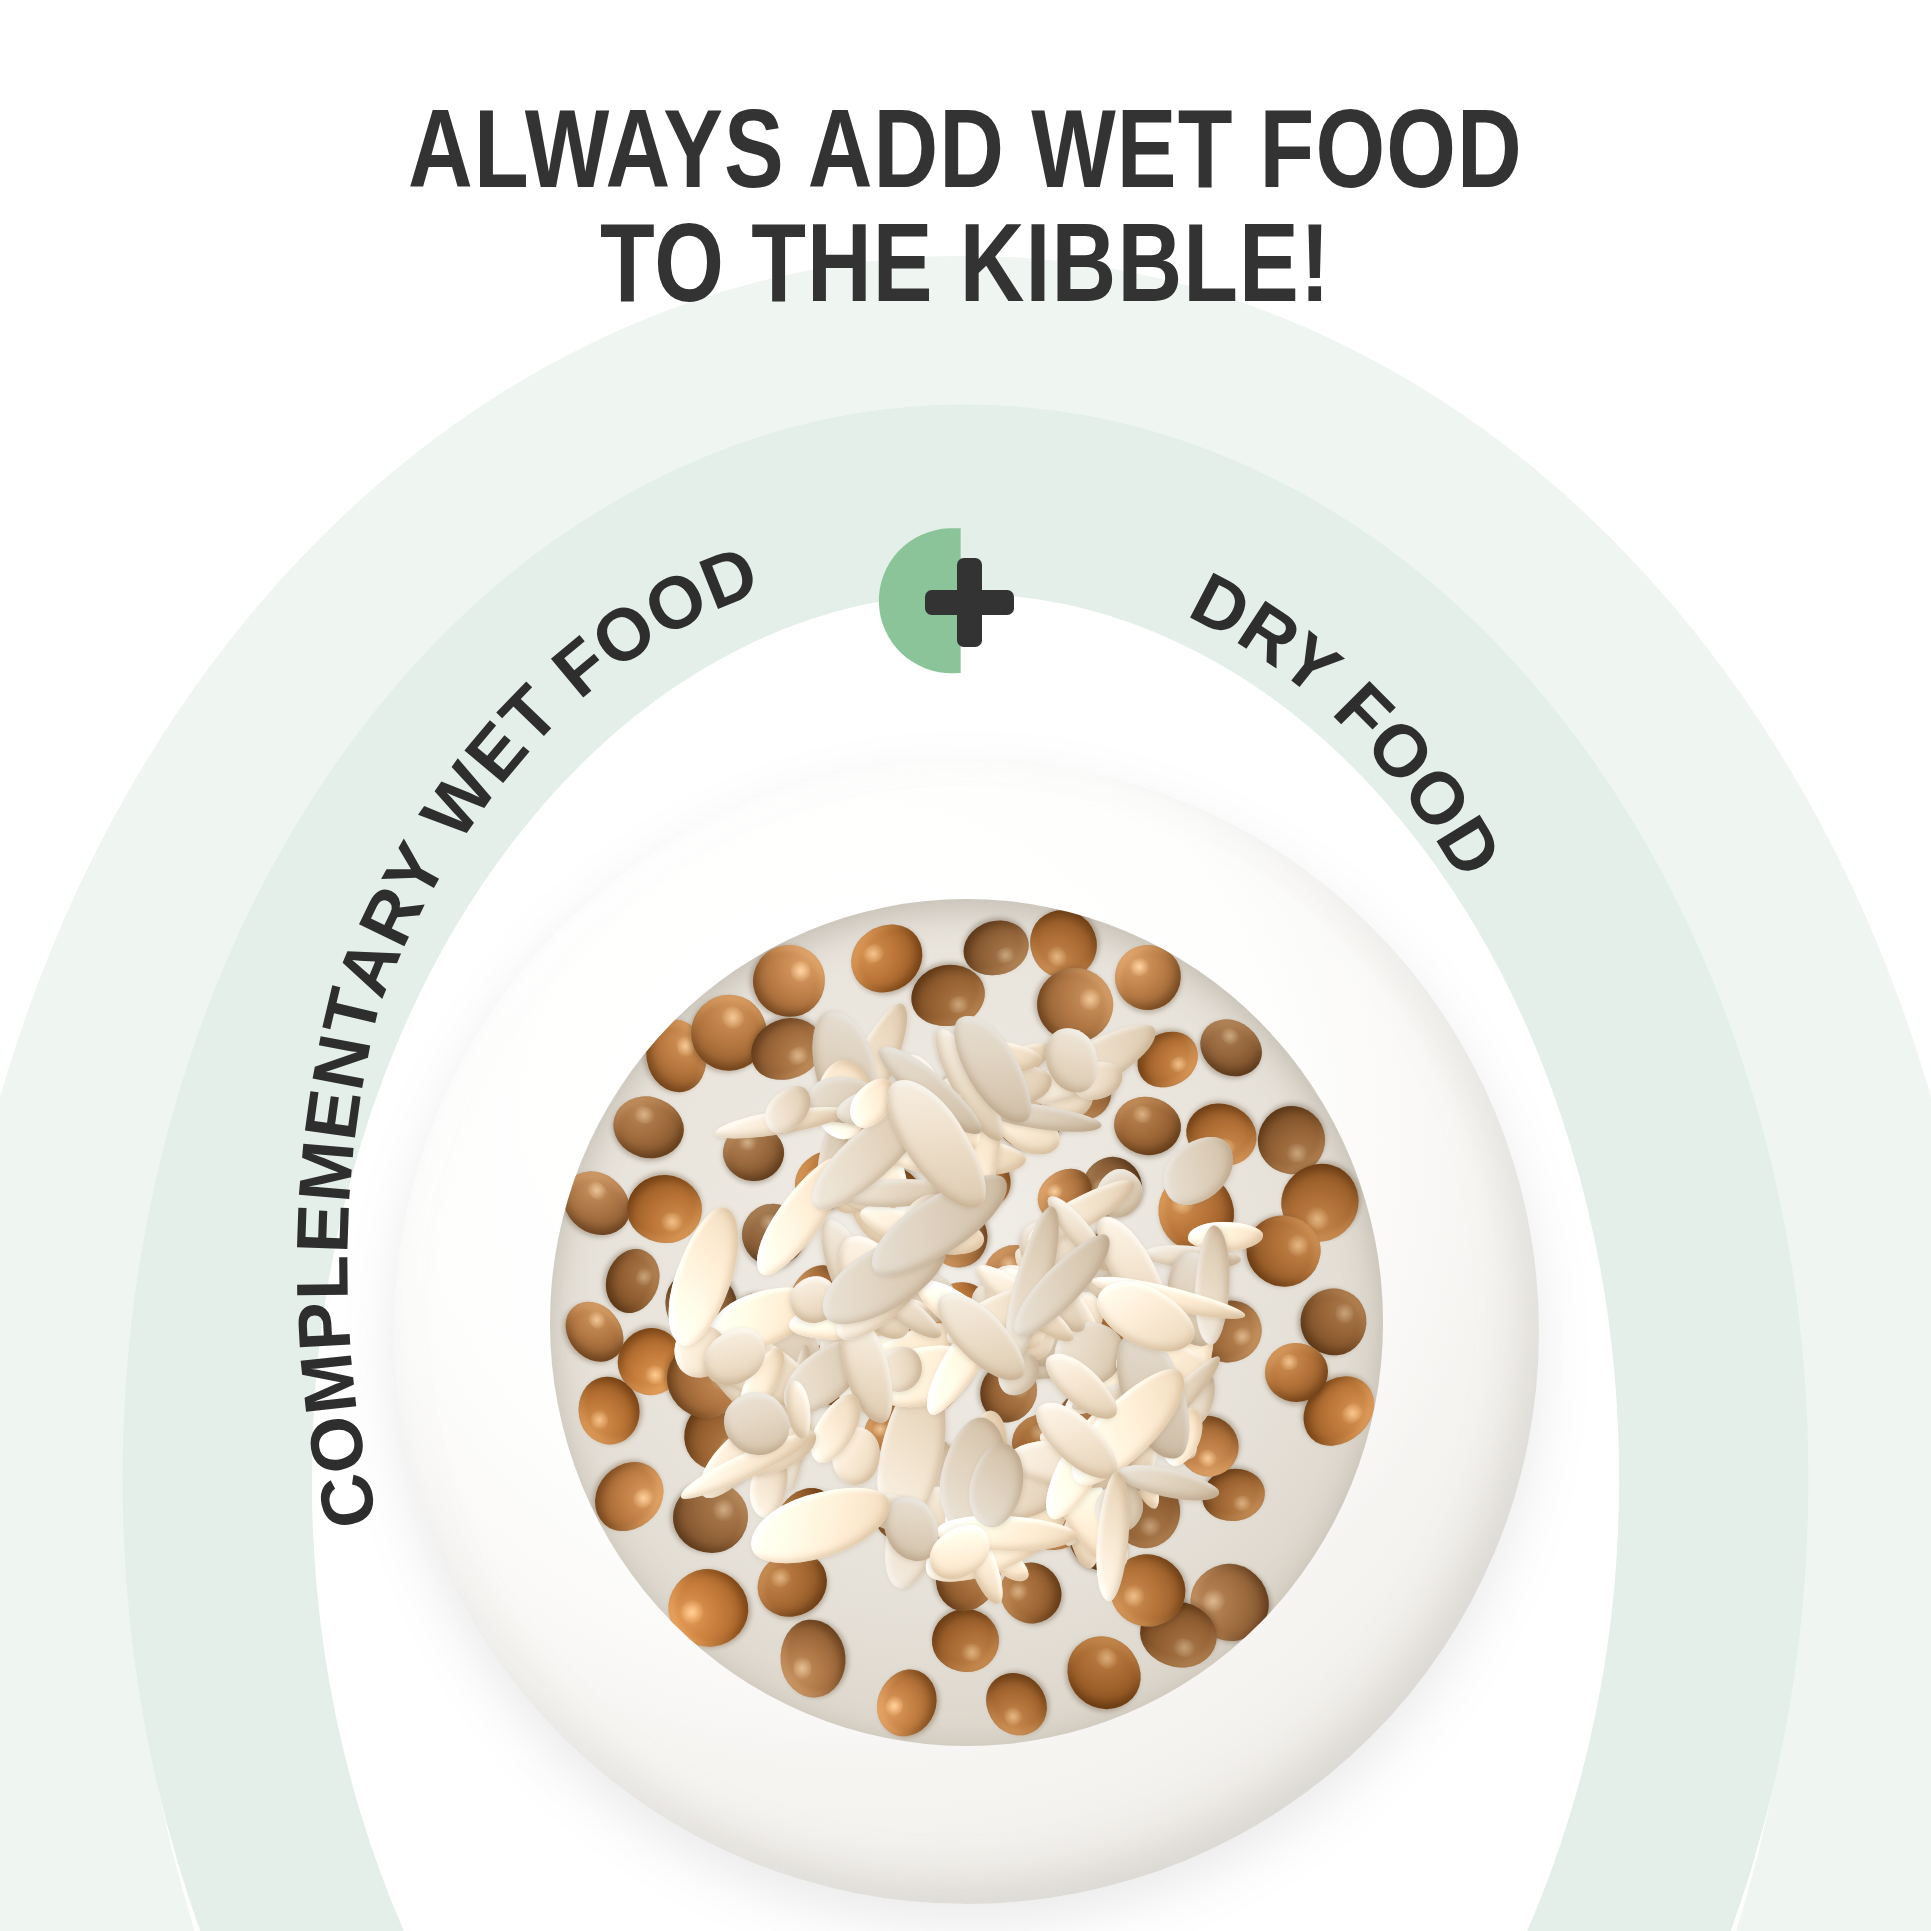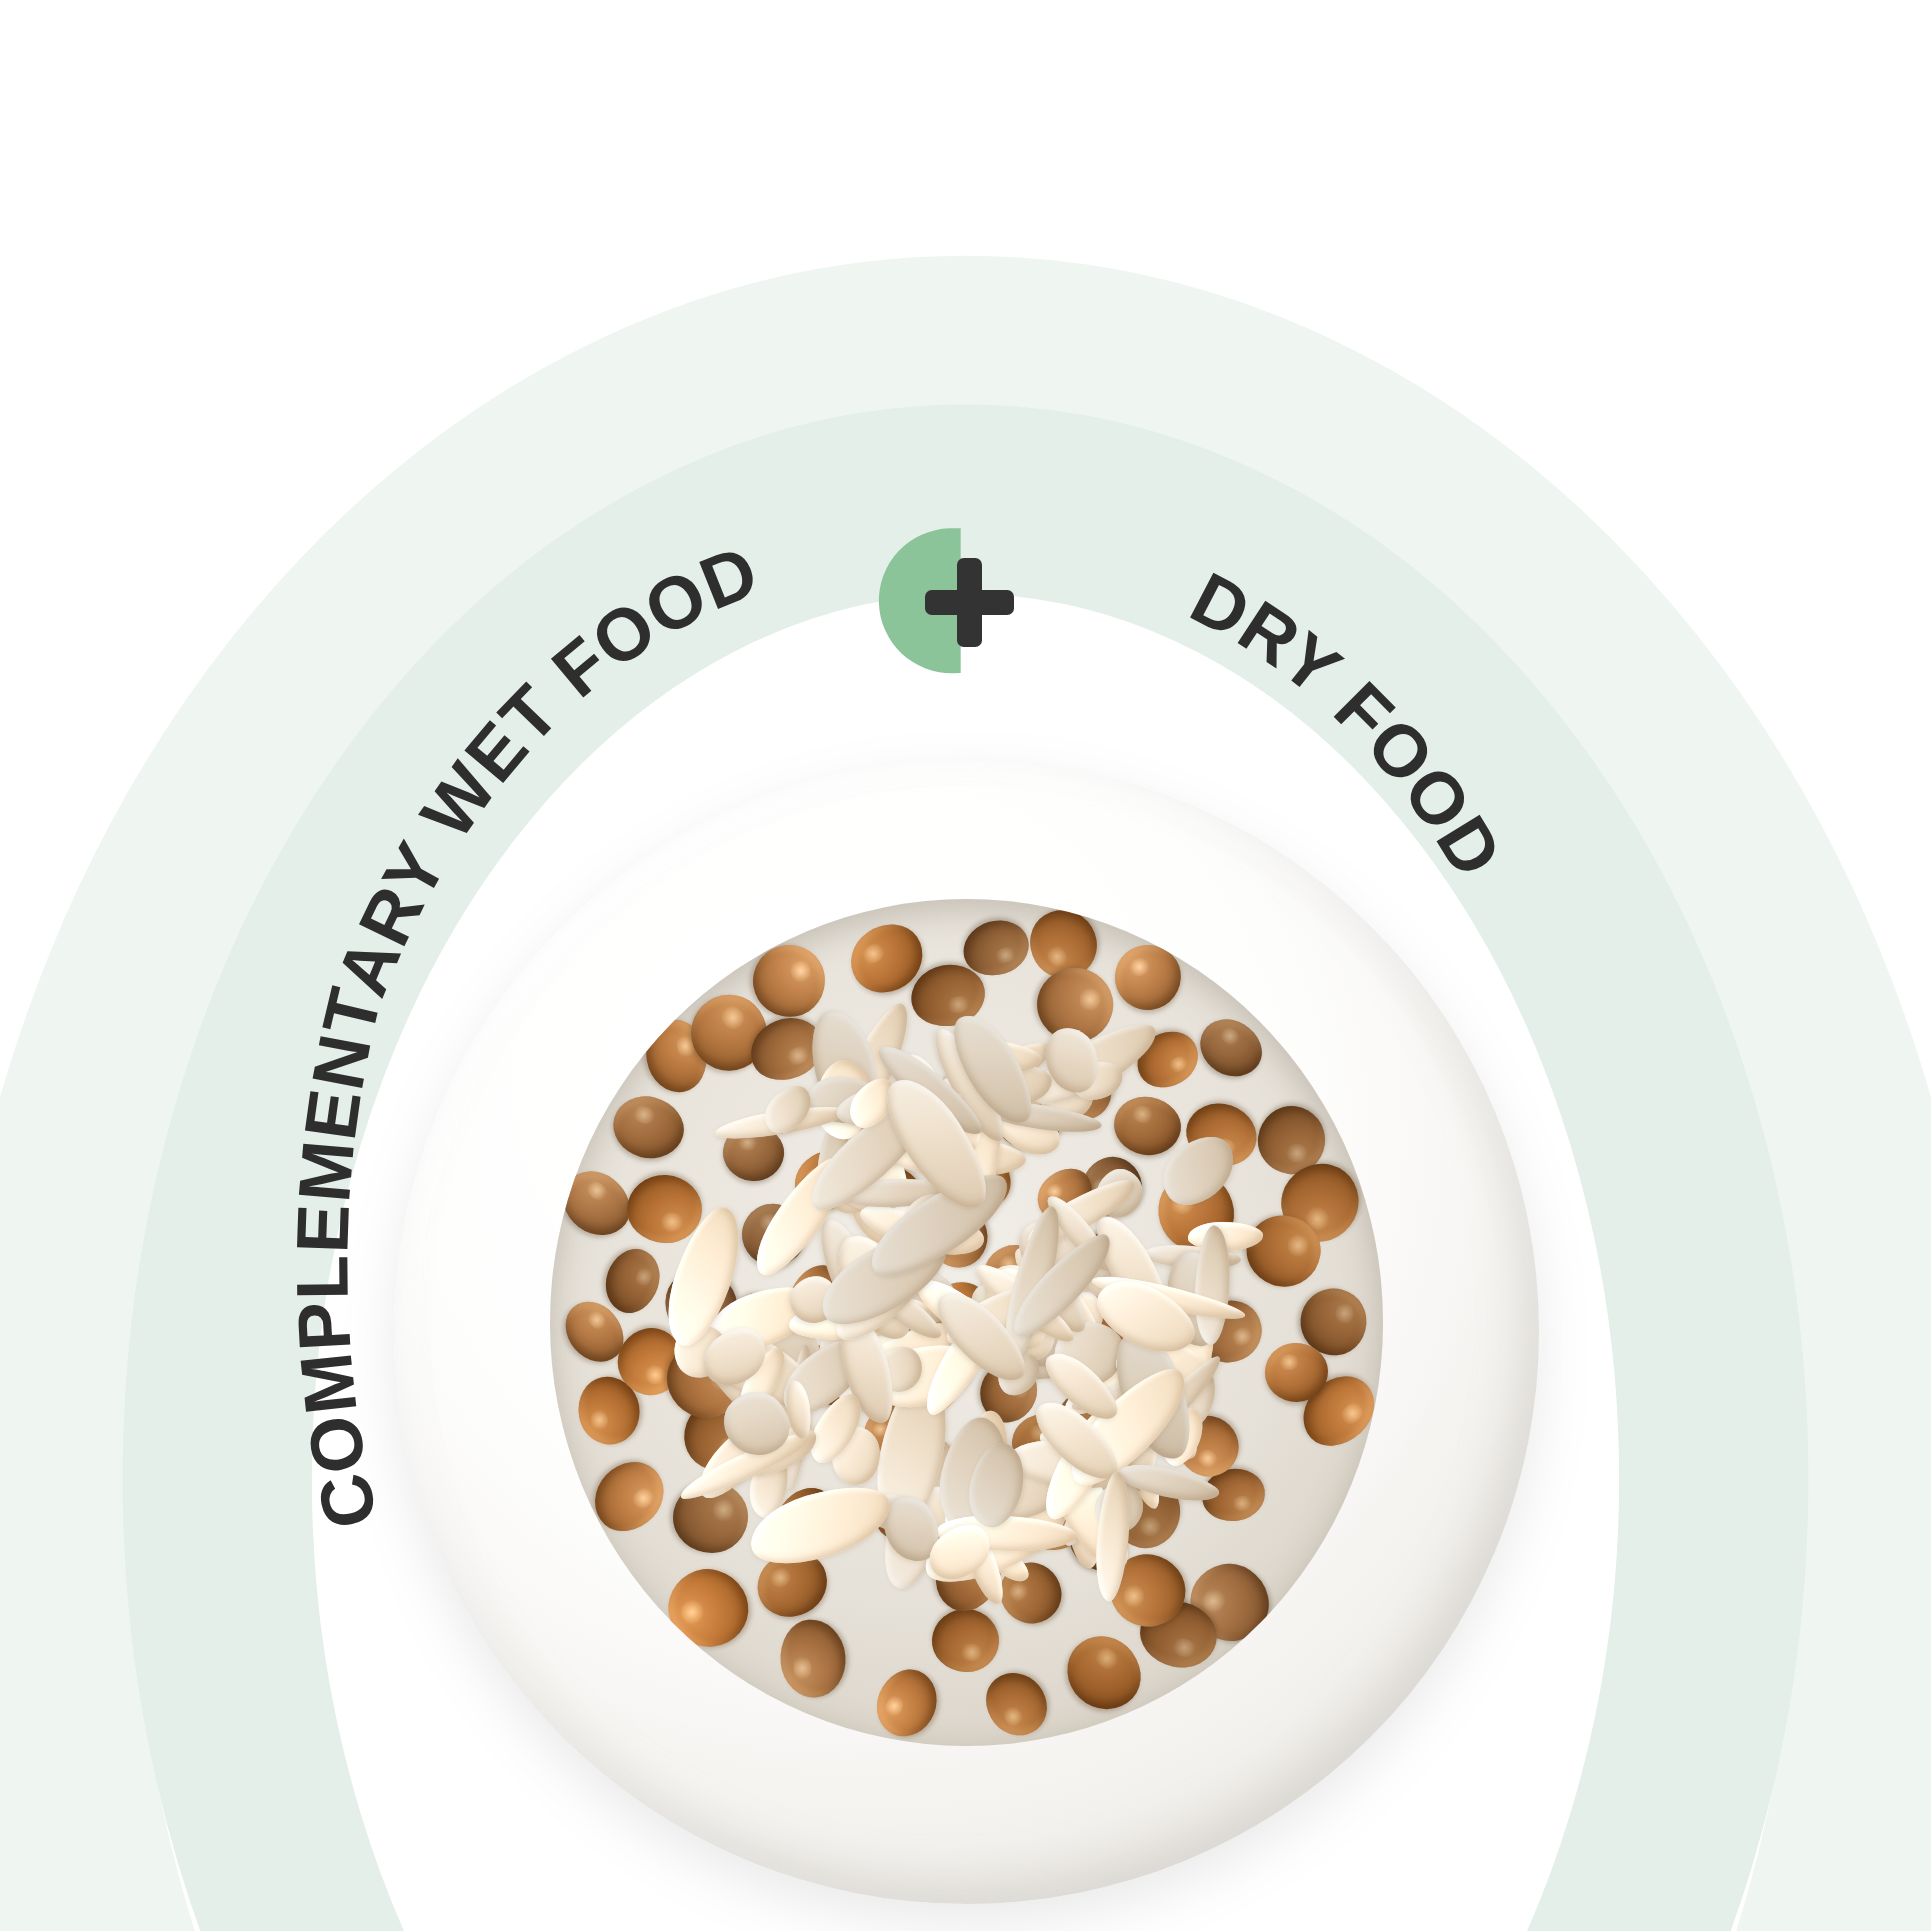--- a/index.html
+++ b/index.html
@@ -107,20 +107,24 @@
     letter-spacing:1px;
     fill:#2e2e2e;
   }
   #labels-svg { position:absolute; inset:0; width:1931px; height:1931px; z-index:35; pointer-events:none; }
 </style>
 </head>
 <body>
 
 <div id="stage">
 
+  <div id="title-block">
+    <span class="title-line">ALWAYS ADD WET FOOD</span>
+    <span class="title-line">TO THE KIBBLE!</span>
+  </div>
 
   <svg id="rings" viewBox="0 0 2000 2000">
     <defs>
       <clipPath id="clipTopLeft">
         <rect x="0" y="0" width="995" height="2000"></rect>
       </clipPath>
       <clipPath id="clipTopRight">
         <rect x="1005" y="0" width="995" height="2000"></rect>
       </clipPath>
     </defs>

